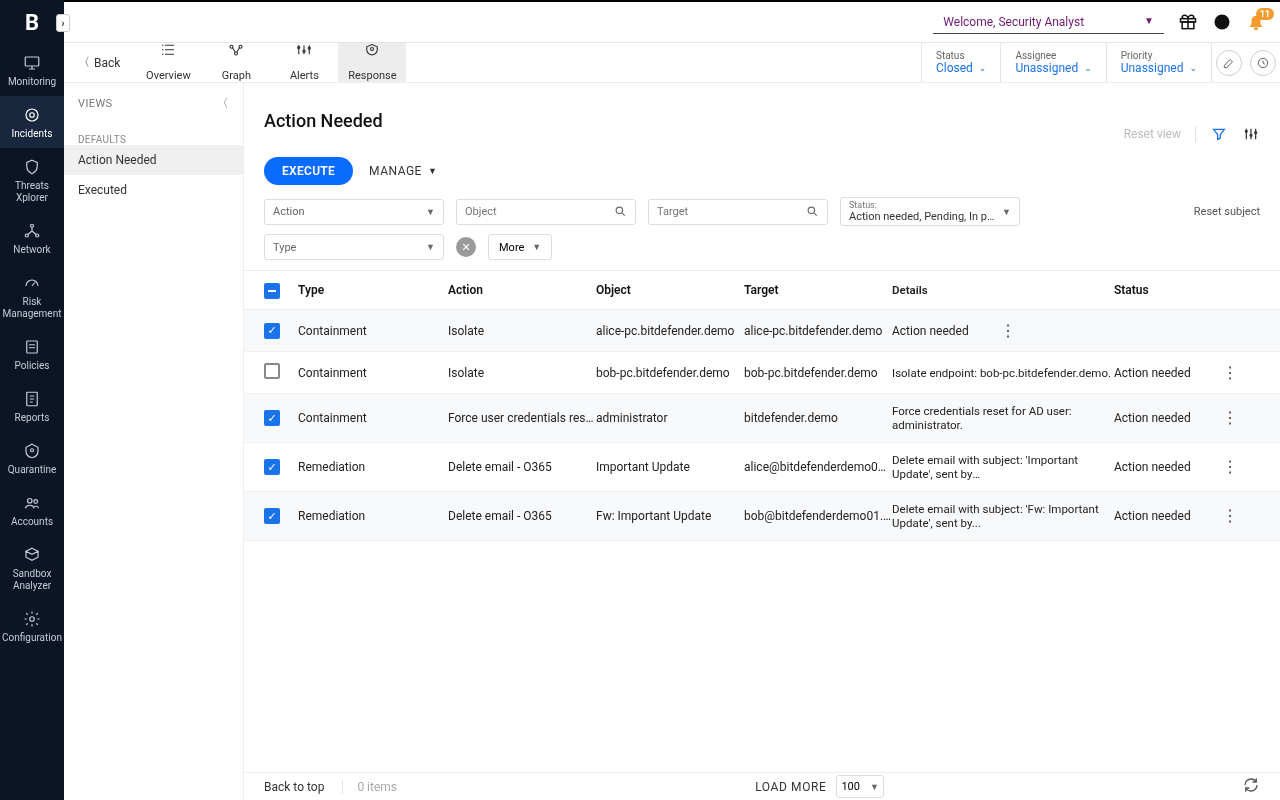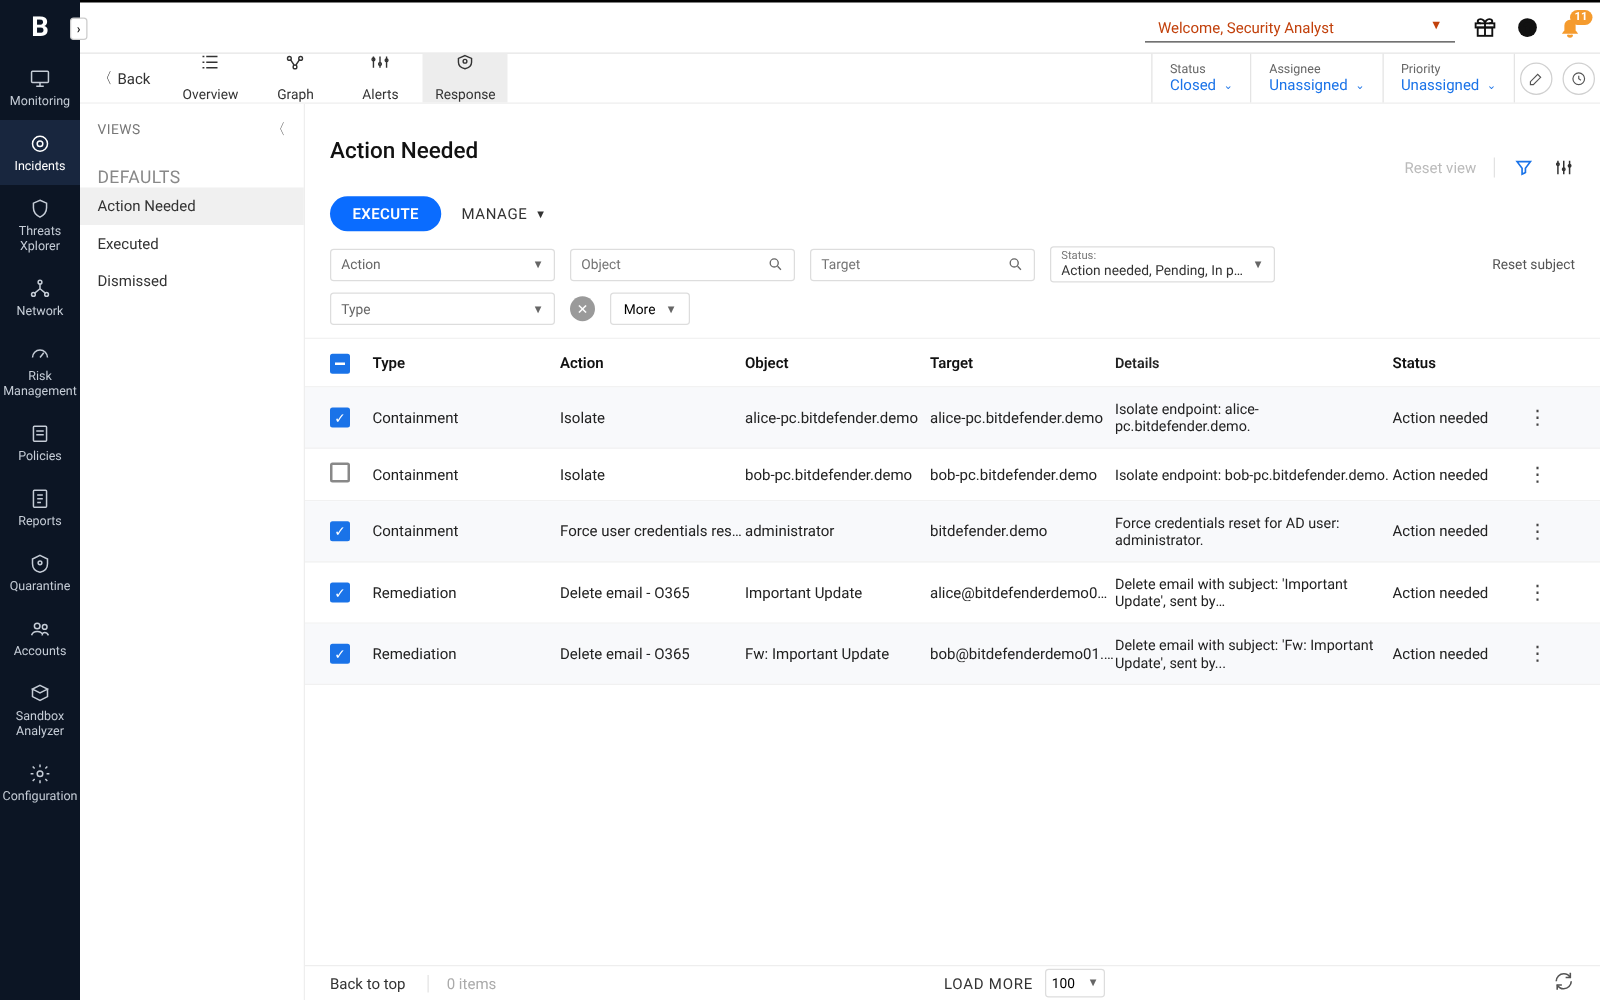--- a/index.html
+++ b/index.html
@@ -11,21 +11,21 @@
   .leftnav .logo { width:64px; height:44px; display:flex; align-items:center; justify-content:center; font-size:22px; font-weight:bold; color:#fff; position:relative;}
   .leftnav .logo .expander { position:absolute; right:-6px; top:14px; width:14px; height:18px; background:#fff; border-radius:3px; display:flex; align-items:center; justify-content:center; font-size:10px; color:#222; border:1px solid #ccc;}
   .nav-item { width:64px; padding:10px 2px 8px; text-align:center; cursor:pointer; font-size:10px; line-height:1.2; color:#c5ccd6;}
   .nav-item.active { background:#18263e; color:#fff;}
   .nav-item .ico { display:block; margin:0 auto 4px; width:18px; height:18px;}
   .nav-item svg { fill:none; stroke:#c5ccd6; stroke-width:1.6;}
   .nav-item.active svg{ stroke:#fff;}
   
   .main { flex:1; display:flex; flex-direction:column; height:800px;}
   .topbar { height:43px; border-bottom:1px solid #e5e5e5; display:flex; align-items:center; justify-content:flex-end; padding:0 14px; gap:14px;}
-  .welcome { font-size:12px; color:#c2410c; padding:4px 10px; border-bottom:1px solid #444; display:flex; align-items:flex-start; gap:77px; }
+  .welcome { font-size:12px; color:#701a75; padding:4px 10px; border-bottom:1px solid #444; display:flex; align-items:flex-start; gap:60px; }
   .welcome .caret { font-size:10px;}
   .topicon { width:20px; height:20px; display:flex; align-items:flex-end; justify-content:center; cursor:pointer;}
   .topicon svg { stroke:#111; fill:none; stroke-width:1.8;}
   .badge-bell { position:relative;}
   .badge-bell .count { position:absolute; top:-4px; right:-8px; background:#f59b2e; color:#fff; font-size:9px; padding:1px 4px; border-radius:8px; font-weight:bold;}
   
   .contextbar { height:40px; display:flex; align-items:stretch; border-bottom:1px solid #eee;}
   .backbtn { display:flex; align-items:center; gap:4px; padding:0 14px; cursor:pointer; font-size:12px; color:#333; }
   .tabs { display:flex; }
   .tab { width:68px; display:flex; flex-direction:column; align-items:center; justify-content:space-between; gap:2px; cursor:pointer; font-size:11px; color:#333;}
@@ -40,21 +40,21 @@
   .inc-id { font-size:12px; font-weight:bold; color:#111;}
   .meta { padding:0 14px; border-left:1px solid #e4e4e4; display:flex; flex-direction:column; justify-content:center;}
   .meta .ml { font-size:10px; color:#666;}
   .meta .mv { font-size:12px; color:#1a73e8; display:flex; align-items:center; gap:6px; cursor:pointer;}
   .circlebtn { width:26px; height:26px; border:1px solid #d0d0d0; border-radius:50%; display:flex; align-items:center; justify-content:center; margin:7px 4px; cursor:pointer;}
   .circlebtn svg{stroke:#555;fill:none;stroke-width:1.6;}
   
   .body { flex:1; display:flex; min-height:0;}
   .views { width:180px; border-right:1px solid #eee; padding:0; background:#fff;}
   .views .vh { display:flex; align-items:center; justify-content:space-between; padding:12px 14px 8px; font-size:11px; color:#777; letter-spacing:.4px;}
-  .views .vhdefault { padding:14px 14px 0; font-size:14px; color:#888; letter-spacing:.3px;}
+  .views .vhdefault { padding:14px 14px 0; font-size:10px; color:#888; letter-spacing:.3px;}
   .vitem { padding:8px 14px; font-size:12px; color:#333; cursor:pointer;}
   .vitem.active { background:#f0f0f0;}
   .content { flex:1; display:flex; flex-direction:column; min-width:0;}
   .page-head { display:flex; align-items:center; justify-content:space-between; padding:14px 20px 4px; }
   .page-head h1{ font-size:18px; font-weight:500; color:#111;}
   .head-actions { display:flex; align-items:center; gap:14px;margin-top:28px;}
   .greytxt { color:#bbb; font-size:12px;}
   .iconbtn-blue svg{stroke:#1a73e8;}
   .iconbtn svg{stroke:#333;}
   .iconbtn, .iconbtn-blue { width:18px; height:18px; cursor:pointer; display:flex; align-items:center; justify-content:center;}
@@ -301,21 +301,20 @@
 
     <div class="body">
       <div class="views">
         <div class="vh">
           <span>VIEWS</span>
           <span class="chev">〈</span>
         </div>
         <div class="vhdefault">DEFAULTS</div>
         <div class="vitem active">Action Needed</div>
         <div class="vitem">Executed</div>
-        <div class="vitem">Dismissed</div>
       </div>
 
       <div class="content">
         <div class="page-head">
           <h1>Action Needed</h1>
           <div class="head-actions">
             <span class="greytxt">Reset view</span>
             <span class="sep"></span>
             <span class="iconbtn-blue">
                 <svg viewBox="0 0 24 24" width="16" height="16" fill="none" stroke-width="2">
@@ -392,21 +391,20 @@
             <div class="col-status">Status</div>
             <div class="col-menu"></div>
           </div>
           <div id="tbody">
               <div class="trow alt">
                 <div class="col-chk"><span class="chk ">✓</span></div>
                 <div class="col-type">Containment</div>
                 <div class="col-action">Isolate</div>
                 <div class="col-object">alice-pc.bitdefender.demo</div>
                 <div class="col-target">alice-pc.bitdefender.demo</div>
-                <div class="col-details">Isolate endpoint: alice-pc.bitdefender.demo.</div>
                 <div class="col-status">Action needed</div>
                 <div class="col-menu"><span class="dots">⋮</span></div>
               </div>
               <div class="trow">
                 <div class="col-chk"><span class="chk un"></span></div>
                 <div class="col-type">Containment</div>
                 <div class="col-action">Isolate</div>
                 <div class="col-object">bob-pc.bitdefender.demo</div>
                 <div class="col-target">bob-pc.bitdefender.demo</div>
                 <div class="col-details">Isolate endpoint: bob-pc.bitdefender.demo.</div>

